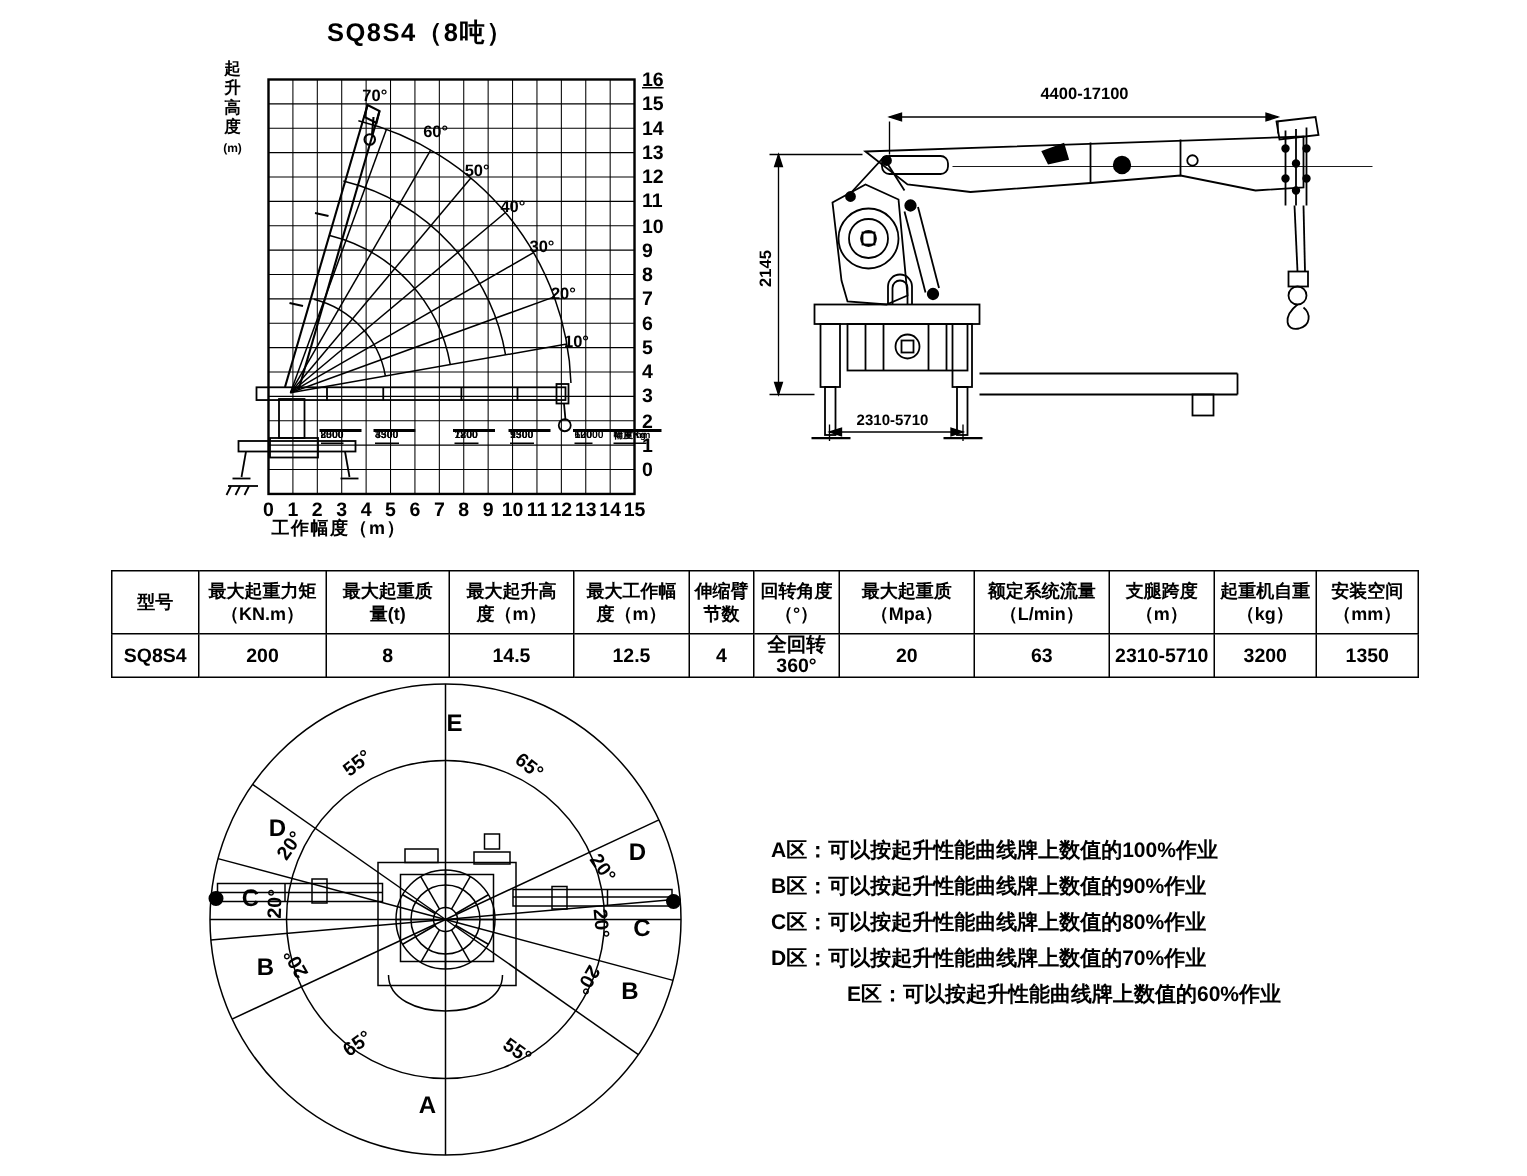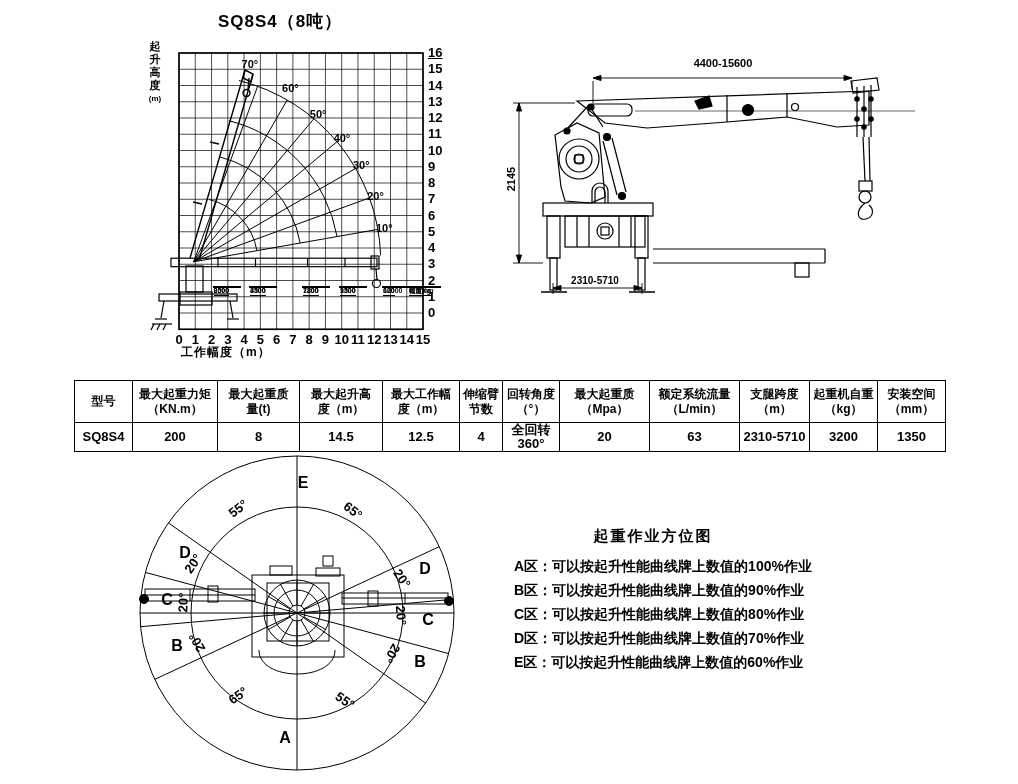--- a/index.html
+++ b/index.html
@@ -288,21 +288,21 @@
           <path d="M24,68 l-2.6,8 h5.2 Z" fill="#000"></path>
             <path d="M24,228 l-2.6,-8 h5.2 Z" fill="#000"></path>
           <line x1="58" y1="253" x2="147" y2="253"></line>
           <line x1="58" y1="248" x2="58" y2="259"></line>
             <line x1="147" y1="248" x2="147" y2="259"></line>
           <path d="M58,253 l8,-2.6 v5.2 Z" fill="#000"></path>
             <path d="M147,253 l-8,-2.6 v5.2 Z" fill="#000"></path>
         </g>
       </g>
     </svg>
-    <div class="dim" style="left:158px;top:22px;width:140px;">4400-15600</div>
+    <div class="dim" style="left:158px;top:22px;width:140px;">4400-17100</div>
     <div class="dim" style="left:-14px;top:138px;width:60px;transform:rotate(-90deg);">2145</div>
     <div class="dim" style="left:50px;top:240px;width:100px;font-size:10px;">2310-5710</div>
   </div>
 
   <div id="spec" class="abs">
     <table>
       <colgroup id="spec-cols">
           <col style="width: 58px;">
           <col style="width: 85px;">
           <col style="width: 82px;">
@@ -432,20 +432,19 @@
         <div class="zsector" style="left: 49px; top: 145px; transform: rotate(-88deg); position: absolute;">20°</div>
         <div class="zsector" style="left: 63px; top: 185px; transform: rotate(-120deg); position: absolute;">20°</div>
         <div class="zsector" style="left: 268px; top: 121px; transform: rotate(55deg); position: absolute;">20°</div>
         <div class="zsector" style="left: 267px; top: 158px; transform: rotate(85deg); position: absolute;">20°</div>
         <div class="zsector" style="left: 258px; top: 196px; transform: rotate(120deg); position: absolute;">20°</div>
         <div class="zsector" style="left: 104px; top: 238px; transform: rotate(-35deg); position: absolute;">65°</div>
         <div class="zsector" style="left: 211px; top: 243px; transform: rotate(35deg); position: absolute;">55°</div>
       </div>
   </div>
 
-  <div id="zl-title" class="abs">起重作业方位图</div>
   <div class="zl-item" style="top:558px;">A区：可以按起升性能曲线牌上数值的100%作业</div>
   <div class="zl-item" style="top:582px;">B区：可以按起升性能曲线牌上数值的90%作业</div>
   <div class="zl-item" style="top:606px;">C区：可以按起升性能曲线牌上数值的80%作业</div>
   <div class="zl-item" style="top:630px;">D区：可以按起升性能曲线牌上数值的70%作业</div>
-  <div class="zl-item" style="top:654px;">E区：可以按起升性能曲线牌上数值的60%作业</div>
+  <div class="zl-item" style="top:654px;text-align:right;">E区：可以按起升性能曲线牌上数值的60%作业</div>
 
 </div>
 
 </body></html>

